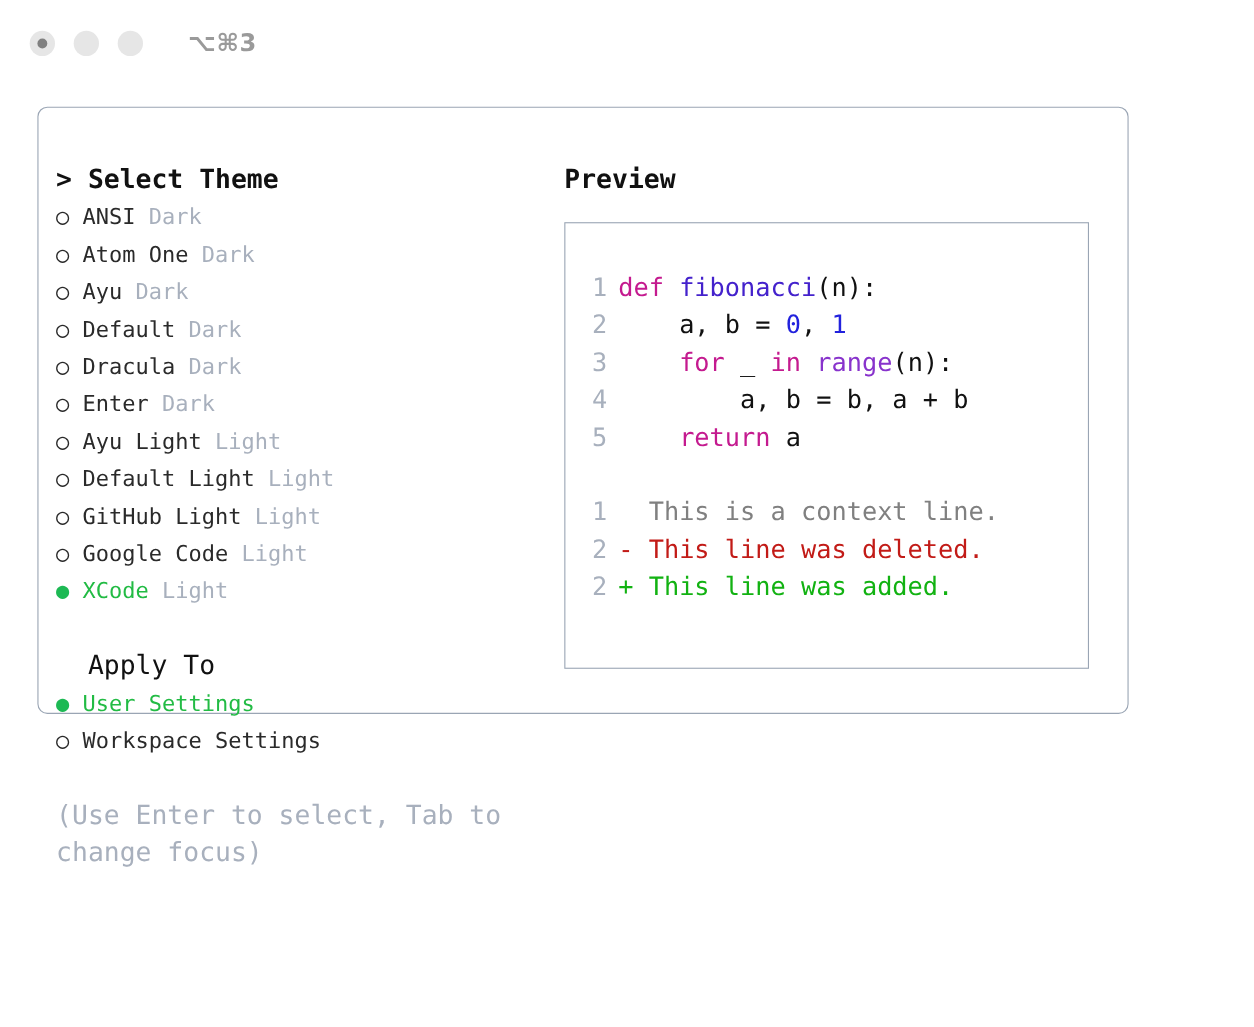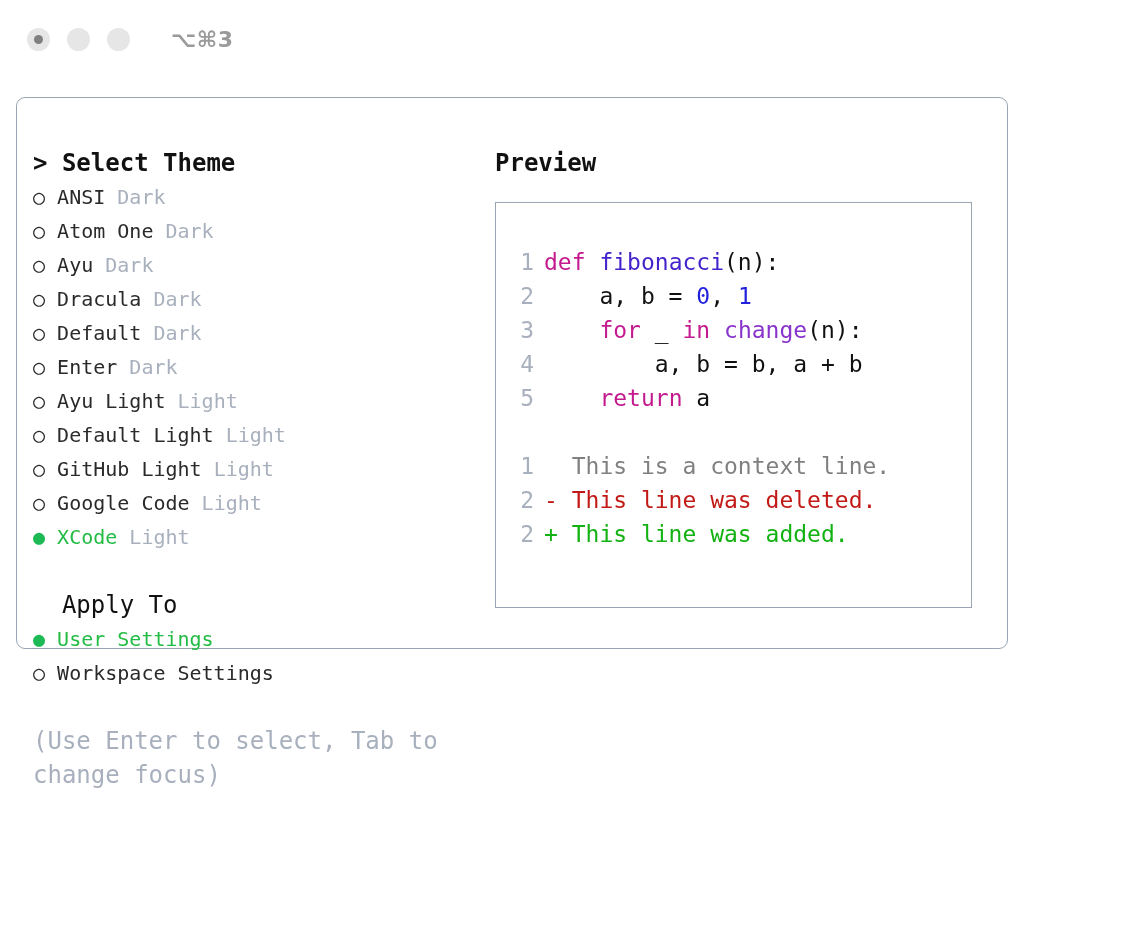--- a/index.html
+++ b/index.html
@@ -58,21 +58,21 @@
     font-size: 22px;
     font-weight: 700;
     color: #9a9a9a;
     letter-spacing: 0.5px;
     white-space: pre;
   }
 
   
   .dialog {
     position: absolute;
-    left: 16px;
+    left: 34px;
     top: 97px;
     width: 992px;
     height: 552px;
     border: 1.5px solid #9aa5b4;
     border-radius: 9px;
     box-sizing: border-box;
     background: #ffffff;
   }
   .dialog-inner {
     position: absolute;
@@ -184,22 +184,22 @@
     <div class="dialog-inner">
 
       <div class="left-col">
 
         <div class="section-head bold"><span>&gt;</span> <span>Select Theme</span></div>
 
         <div id="theme-items">
             <div class="opt-row"><span class="marker">○</span><span class="opt-label"> ANSI</span><span class="opt-tag"> Dark</span></div>
             <div class="opt-row"><span class="marker">○</span><span class="opt-label"> Atom One</span><span class="opt-tag"> Dark</span></div>
             <div class="opt-row"><span class="marker">○</span><span class="opt-label"> Ayu</span><span class="opt-tag"> Dark</span></div>
+            <div class="opt-row"><span class="marker">○</span><span class="opt-label"> Default</span><span class="opt-tag"> Dark</span></div>
             <div class="opt-row"><span class="marker">○</span><span class="opt-label"> Dracula</span><span class="opt-tag"> Dark</span></div>
-            <div class="opt-row"><span class="marker">○</span><span class="opt-label"> Default</span><span class="opt-tag"> Dark</span></div>
             <div class="opt-row"><span class="marker">○</span><span class="opt-label"> Enter</span><span class="opt-tag"> Dark</span></div>
             <div class="opt-row"><span class="marker">○</span><span class="opt-label"> Ayu Light</span><span class="opt-tag"> Light</span></div>
             <div class="opt-row"><span class="marker">○</span><span class="opt-label"> Default Light</span><span class="opt-tag"> Light</span></div>
             <div class="opt-row"><span class="marker">○</span><span class="opt-label"> GitHub Light</span><span class="opt-tag"> Light</span></div>
             <div class="opt-row"><span class="marker">○</span><span class="opt-label"> Google Code</span><span class="opt-tag"> Light</span></div>
             <div class="opt-row selected"><span class="marker">●</span><span class="opt-label"> XCode</span><span class="opt-tag"> Light</span></div>
           </div>
 
         <div class="spacer-block"></div>
 
@@ -212,21 +212,21 @@
 
         <div class="hint">(Use Enter to select, Tab to change focus)</div>
       </div>
 
       <div class="right-col">
         <div class="preview-title">Preview</div>
         <div class="code-panel">
           <div id="code-lines">
               <div class="code-line"><span class="ln">1</span><span class="tok-kw">def </span><span class="tok-fn">fibonacci</span><span class="tok-plain">(n):</span></div>
               <div class="code-line"><span class="ln">2</span><span class="tok-plain">    a, b = </span><span class="tok-num">0</span><span class="tok-plain">, </span><span class="tok-num">1</span></div>
-              <div class="code-line"><span class="ln">3</span><span class="tok-plain">    </span><span class="tok-kw">for</span><span class="tok-plain"> _ </span><span class="tok-kw">in</span><span class="tok-plain"> </span><span class="tok-call">change</span><span class="tok-plain">(n):</span></div>
+              <div class="code-line"><span class="ln">3</span><span class="tok-plain">    </span><span class="tok-kw">for</span><span class="tok-plain"> _ </span><span class="tok-kw">in</span><span class="tok-plain"> </span><span class="tok-call">range</span><span class="tok-plain">(n):</span></div>
               <div class="code-line"><span class="ln">4</span><span class="tok-plain">        a, b = b, a + b</span></div>
               <div class="code-line"><span class="ln">5</span><span class="tok-plain">    </span><span class="tok-kw">return</span><span class="tok-plain"> a</span></div>
             </div>
           <div class="code-gap"></div>
           <div id="diff-lines">
               <div class="code-line"><span class="ln">1</span><span class="diff-ctx">  This is a context line.</span></div>
               <div class="code-line"><span class="ln">2</span><span class="diff-del">- This line was deleted.</span></div>
               <div class="code-line"><span class="ln">2</span><span class="diff-add">+ This line was added.</span></div>
             </div>
         </div>

